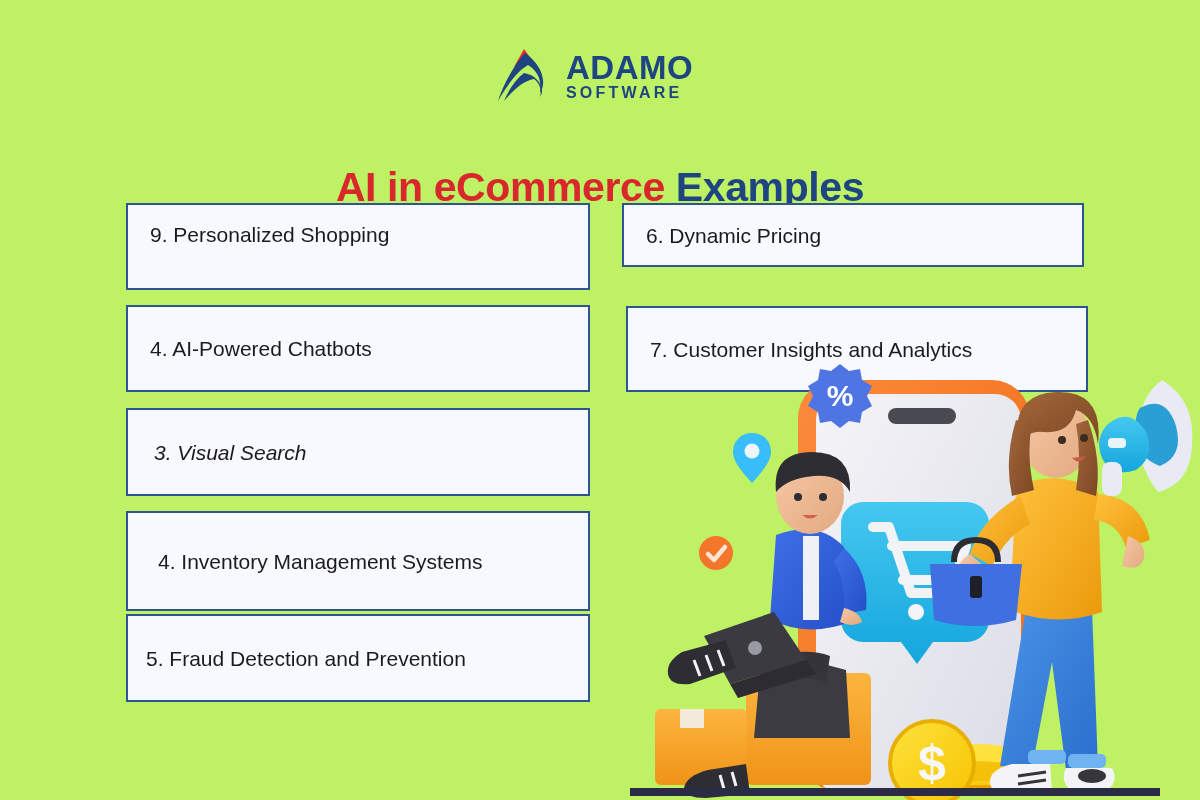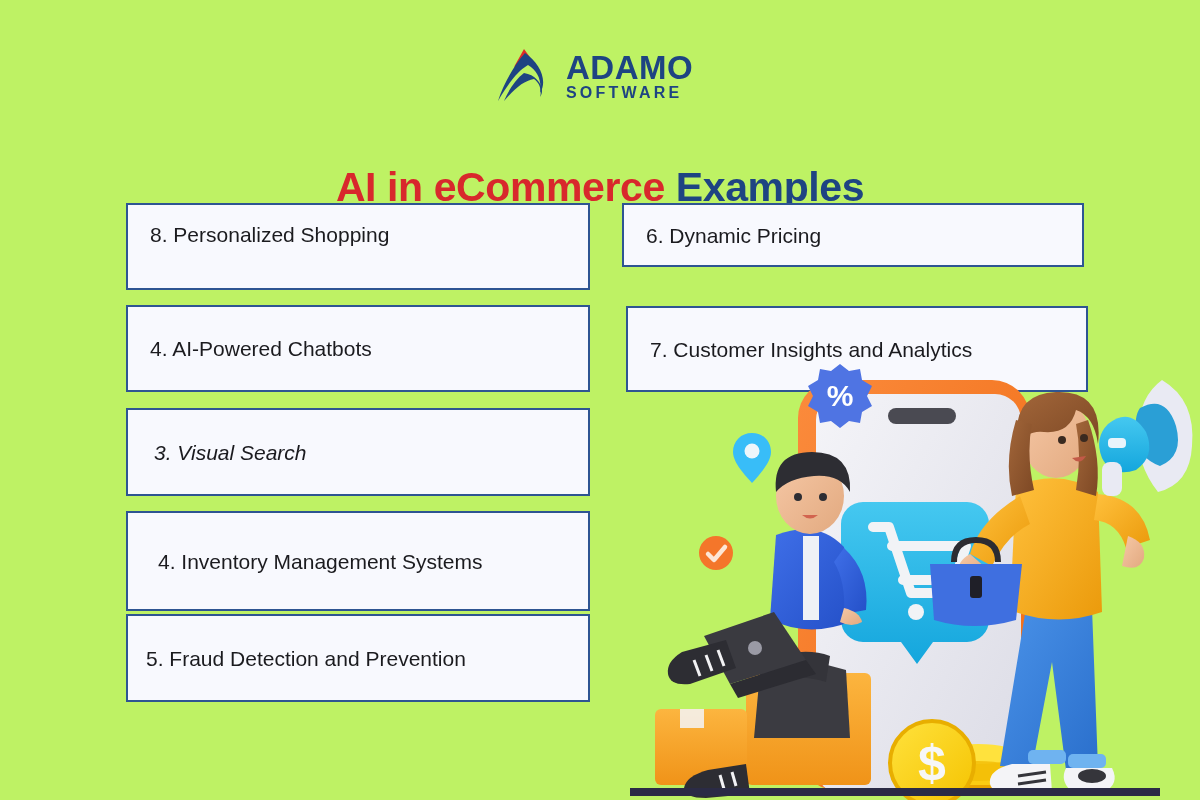--- a/index.html
+++ b/index.html
@@ -66,21 +66,21 @@
     <div class="logo-words">
       <div class="logo-adamo">ADAMO</div>
       <div class="logo-software">SOFTWARE</div>
     </div>
   </div>
 
   <div class="title"><span class="t-red">AI in eCommerce</span> <span class="t-blue">Examples</span></div>
 
   <div class="box b1">
     <div>
-      <div class="box-text">8. Personalized Shopping</div>
+      <div class="box-text">9. Personalized Shopping</div>
     </div>
   </div>
   <div class="box b2">
     <div class="box-text">4. AI-Powered Chatbots</div>
   </div>
   <div class="box b3">
     <div class="box-text">3. Visual Search</div>
   </div>
   <div class="box b4">
     <div class="box-text">4. Inventory Management Systems</div>

